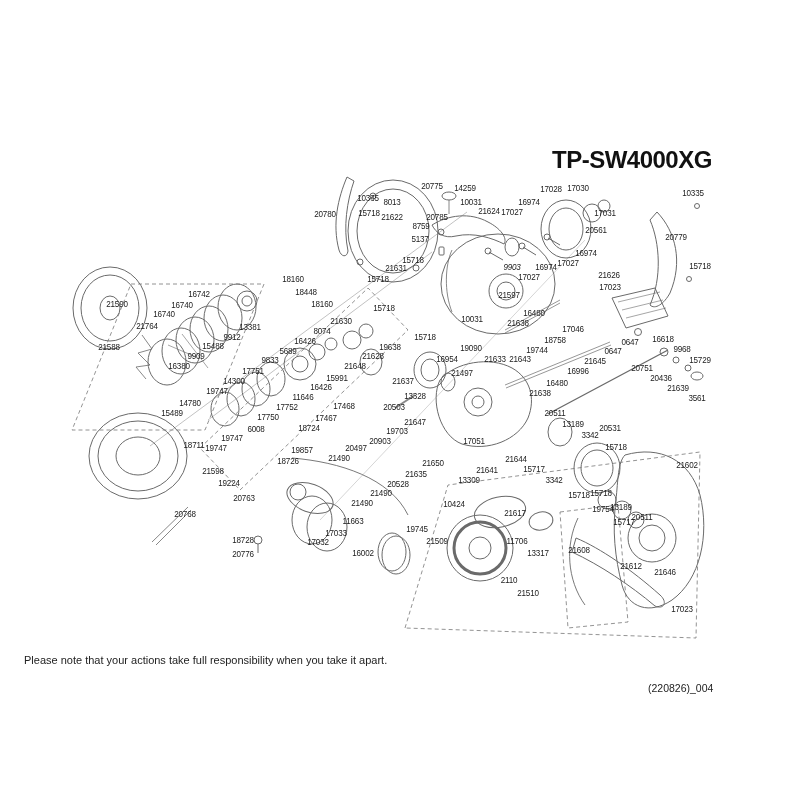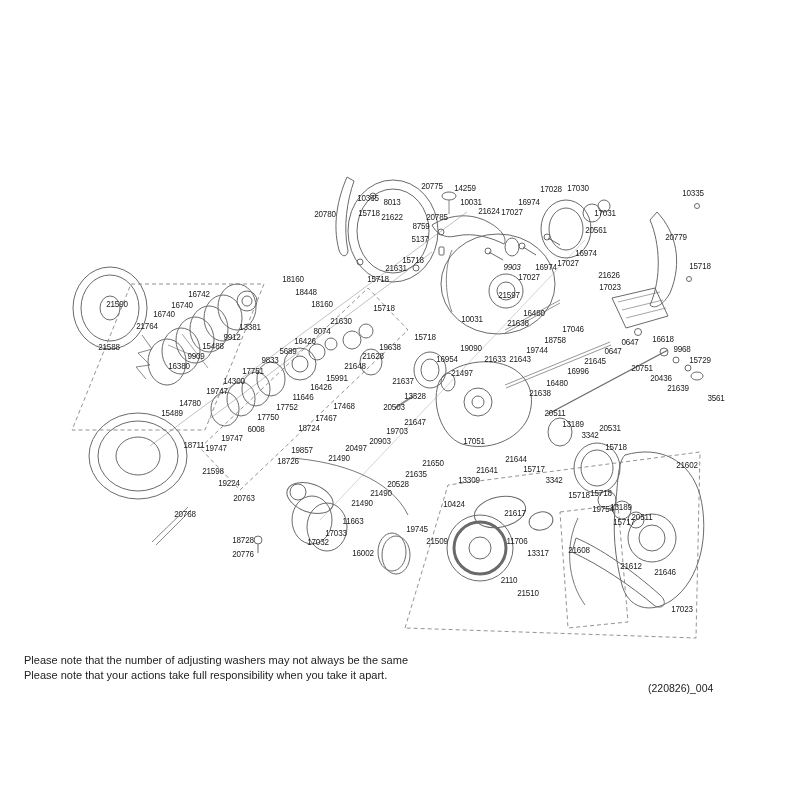--- a/index.html
+++ b/index.html
@@ -152,20 +152,21 @@
     </g>
 
     <g stroke="#777" fill="none" stroke-width="0.8" stroke-dasharray="4 3">
       <polygon points="131,284 264,284 205,430 72,430"></polygon>
       <polygon points="200,448 368,288 408,330 240,490"></polygon>
       <polygon points="405,628 448,485 700,452 696,638"></polygon>
       <polygon points="560,512 618,505 628,622 568,628"></polygon>
     </g>
   </svg>
 
+  <div class="title">TP-SW4000XG</div>
 
   <div class="labels">
       <span class="part-label" style="left: 325px; top: 214px;">20780</span>
       <span class="part-label" style="left: 368px; top: 198px;">10335</span>
       <span class="part-label" style="left: 369px; top: 213px;">15718</span>
       <span class="part-label" style="left: 392px; top: 202px;">8013</span>
       <span class="part-label" style="left: 392px; top: 217px;">21622</span>
       <span class="part-label" style="left: 432px; top: 186px;">20775</span>
       <span class="part-label" style="left: 465px; top: 188px;">14259</span>
       <span class="part-label" style="left: 437px; top: 217px;">20785</span>
@@ -247,21 +248,21 @@
       <span class="part-label" style="left: 578px; top: 371px;">16996</span>
       <span class="part-label" style="left: 595px; top: 361px;">21645</span>
       <span class="part-label" style="left: 613px; top: 351px;">0647</span>
       <span class="part-label" style="left: 630px; top: 342px;">0647</span>
       <span class="part-label" style="left: 663px; top: 339px;">16618</span>
       <span class="part-label" style="left: 682px; top: 349px;">9968</span>
       <span class="part-label" style="left: 700px; top: 360px;">15729</span>
       <span class="part-label" style="left: 642px; top: 368px;">20751</span>
       <span class="part-label" style="left: 661px; top: 378px;">20436</span>
       <span class="part-label" style="left: 678px; top: 388px;">21639</span>
-      <span class="part-label" style="left: 697px; top: 398px; margin-left: 19px;">3561</span>
+      <span class="part-label" style="left: 697px; top: 398px;">3561</span>
       <span class="part-label" style="left: 557px; top: 383px;">16480</span>
       <span class="part-label" style="left: 540px; top: 393px;">21638</span>
       <span class="part-label" style="left: 344px; top: 406px;">17468</span>
       <span class="part-label" style="left: 326px; top: 418px;">17467</span>
       <span class="part-label" style="left: 309px; top: 428px;">18724</span>
       <span class="part-label" style="left: 302px; top: 450px;">19857</span>
       <span class="part-label" style="left: 288px; top: 461px;">18726</span>
       <span class="part-label" style="left: 394px; top: 407px;">20503</span>
       <span class="part-label" style="left: 415px; top: 422px;">21647</span>
       <span class="part-label" style="left: 397px; top: 431px;">19703</span>
@@ -309,19 +310,18 @@
       <span class="part-label" style="left: 509px; top: 580px;">2110</span>
       <span class="part-label" style="left: 528px; top: 593px;">21510</span>
       <span class="part-label" style="left: 579px; top: 550px;">21608</span>
       <span class="part-label" style="left: 687px; top: 465px;">21602</span>
       <span class="part-label" style="left: 631px; top: 566px;">21612</span>
       <span class="part-label" style="left: 665px; top: 572px;">21646</span>
       <span class="part-label" style="left: 682px; top: 609px;">17023</span>
     </div>
 
   <div class="footnotes">
-    <div>Please note that the number of adjusting washers may not always be the same</div>
     <div>Please note that your actions take full responsibility when you take it apart.</div>
   </div>
 
   <div class="doccode">(220826)_004</div>
 
 </div>
 
 </body></html>

